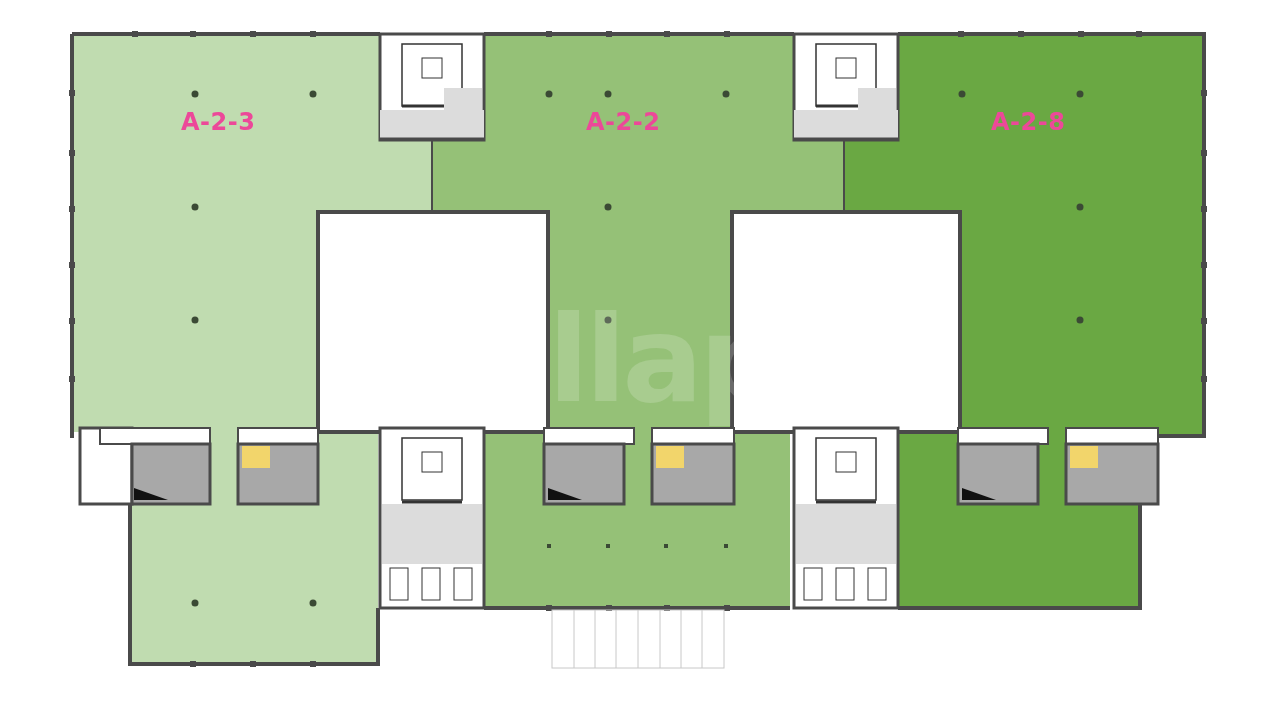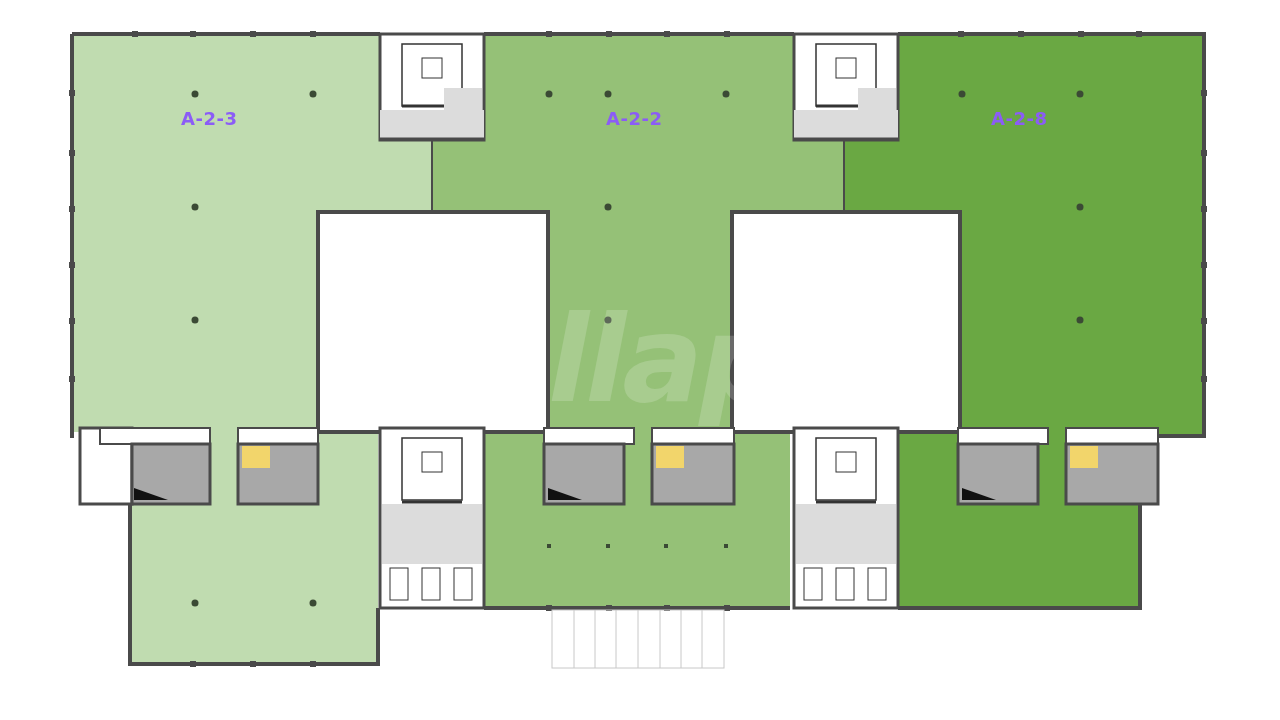--- a/index.html
+++ b/index.html
@@ -1,19 +1,19 @@
 <!DOCTYPE html>
 <html><head>
 <meta charset="utf-8">
 <style>
   html, body { margin: 0; padding: 0; background: #ffffff; }
   body { width: 1280px; height: 720px; position: relative; overflow: hidden; font-family: "Liberation Sans", sans-serif; }
   #plan { position: absolute; left: 0; top: 0; width: 1280px; height: 720px; }
-  .unit-label { position: absolute; font-family: "DejaVu Sans", sans-serif; font-weight: bold; font-size: 18px; color: #8b5cf6; letter-spacing: 0.5px; }
-  .watermark { position: absolute; left: 548px; top: 290px; font-family: "DejaVu Sans", sans-serif; font-weight: bold; font-size: 120px; color: rgba(255,255,255,0.18); letter-spacing: -4px; pointer-events: none; font-style: italic; }
+  .unit-label { position: absolute; font-family: "DejaVu Sans", sans-serif; font-weight: bold; font-size: 24px; color: #ec4899; letter-spacing: 0.5px; }
+  .watermark { position: absolute; left: 548px; top: 290px; font-family: "DejaVu Sans", sans-serif; font-weight: bold; font-size: 120px; color: rgba(255,255,255,0.18); letter-spacing: -4px; pointer-events: none; }
 </style>
 </head>
 <body>
 
 <svg id="plan" viewBox="0 0 1280 720" xmlns="http://www.w3.org/2000/svg">
 
   <g>
     <polygon points="72,34 380,34 380,140 432,140 432,212 318,212 318,432 72,432" fill="#c0dcb0"></polygon>
     <polygon points="130,432 210,432 210,505 238,505 238,432 318,432 318,432 378,432 378,664 130,664" fill="#c0dcb0"></polygon>
     <rect x="210" y="432" width="30" height="74" fill="#c0dcb0"></rect>
@@ -172,14 +172,14 @@
     <line x1="638" y1="610" x2="638" y2="668"></line>
       <line x1="660" y1="610" x2="660" y2="668"></line>
       <line x1="681" y1="610" x2="681" y2="668"></line>
       <line x1="702" y1="610" x2="702" y2="668"></line>
   </g>
 </svg>
 
 <div class="watermark">llapo</div>
 
 <div class="unit-label" style="left:181px; top:108px;">A-2-3</div>
-<div class="unit-label" style="left:586px; top:108px;margin-left:20px;">A-2-2</div>
+<div class="unit-label" style="left:586px; top:108px;">A-2-2</div>
 <div class="unit-label" style="left:991px; top:108px;">A-2-8</div>
 
 </body></html>

